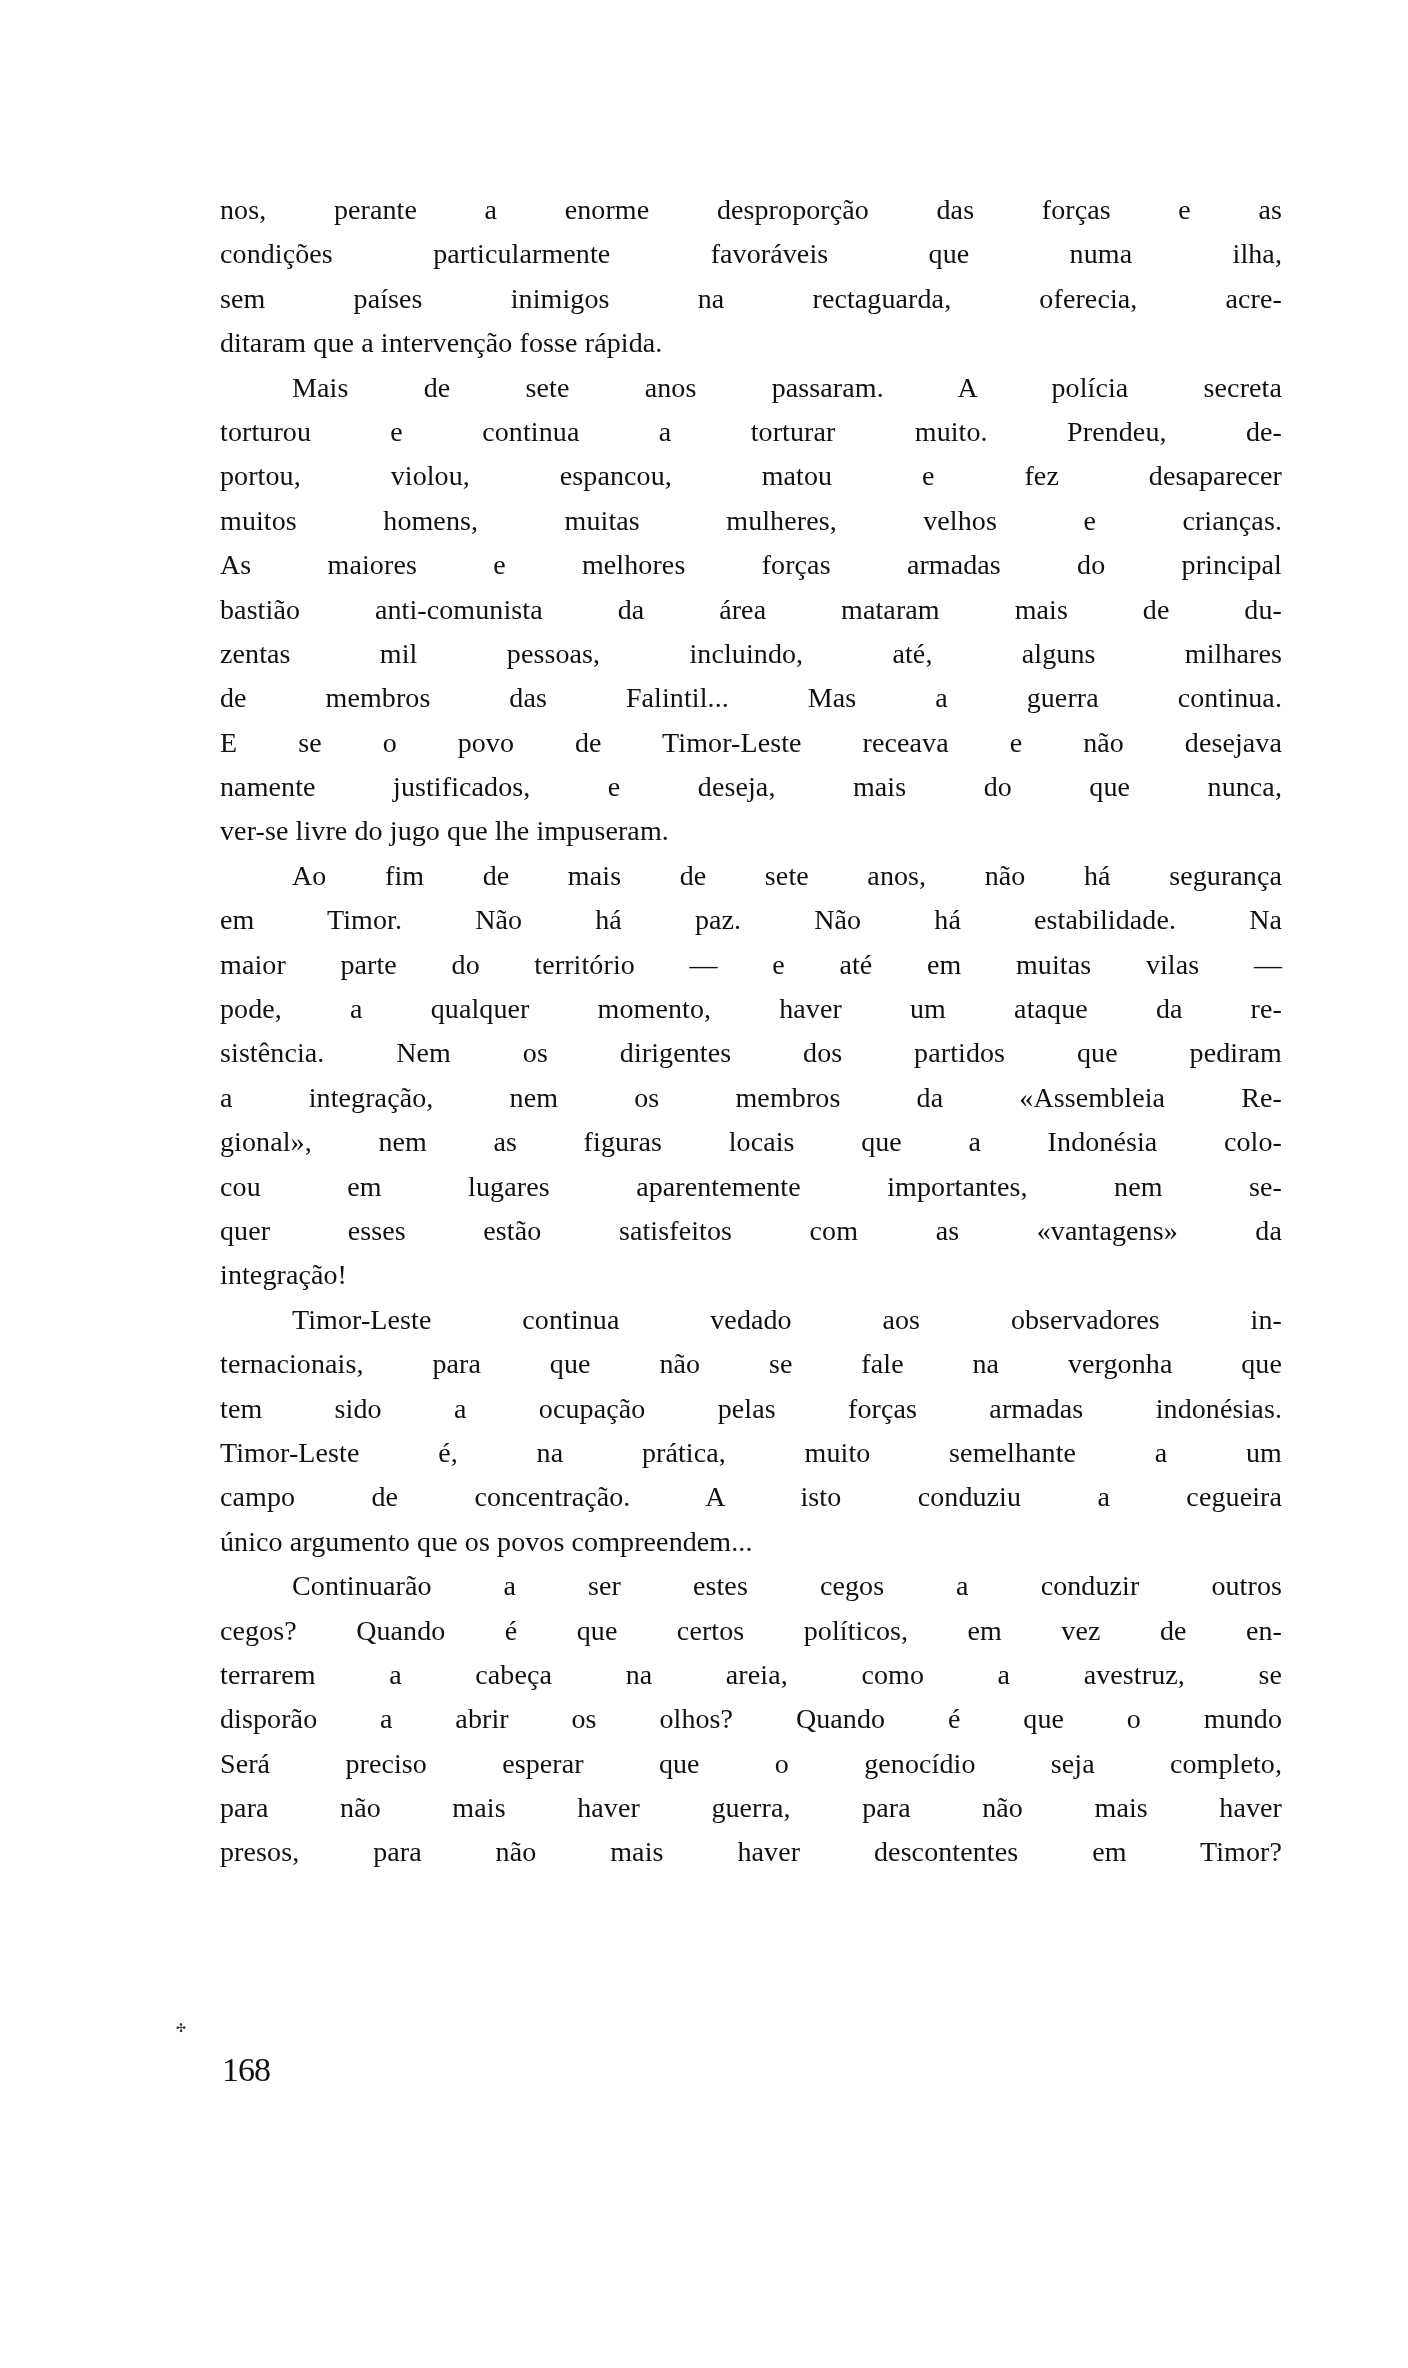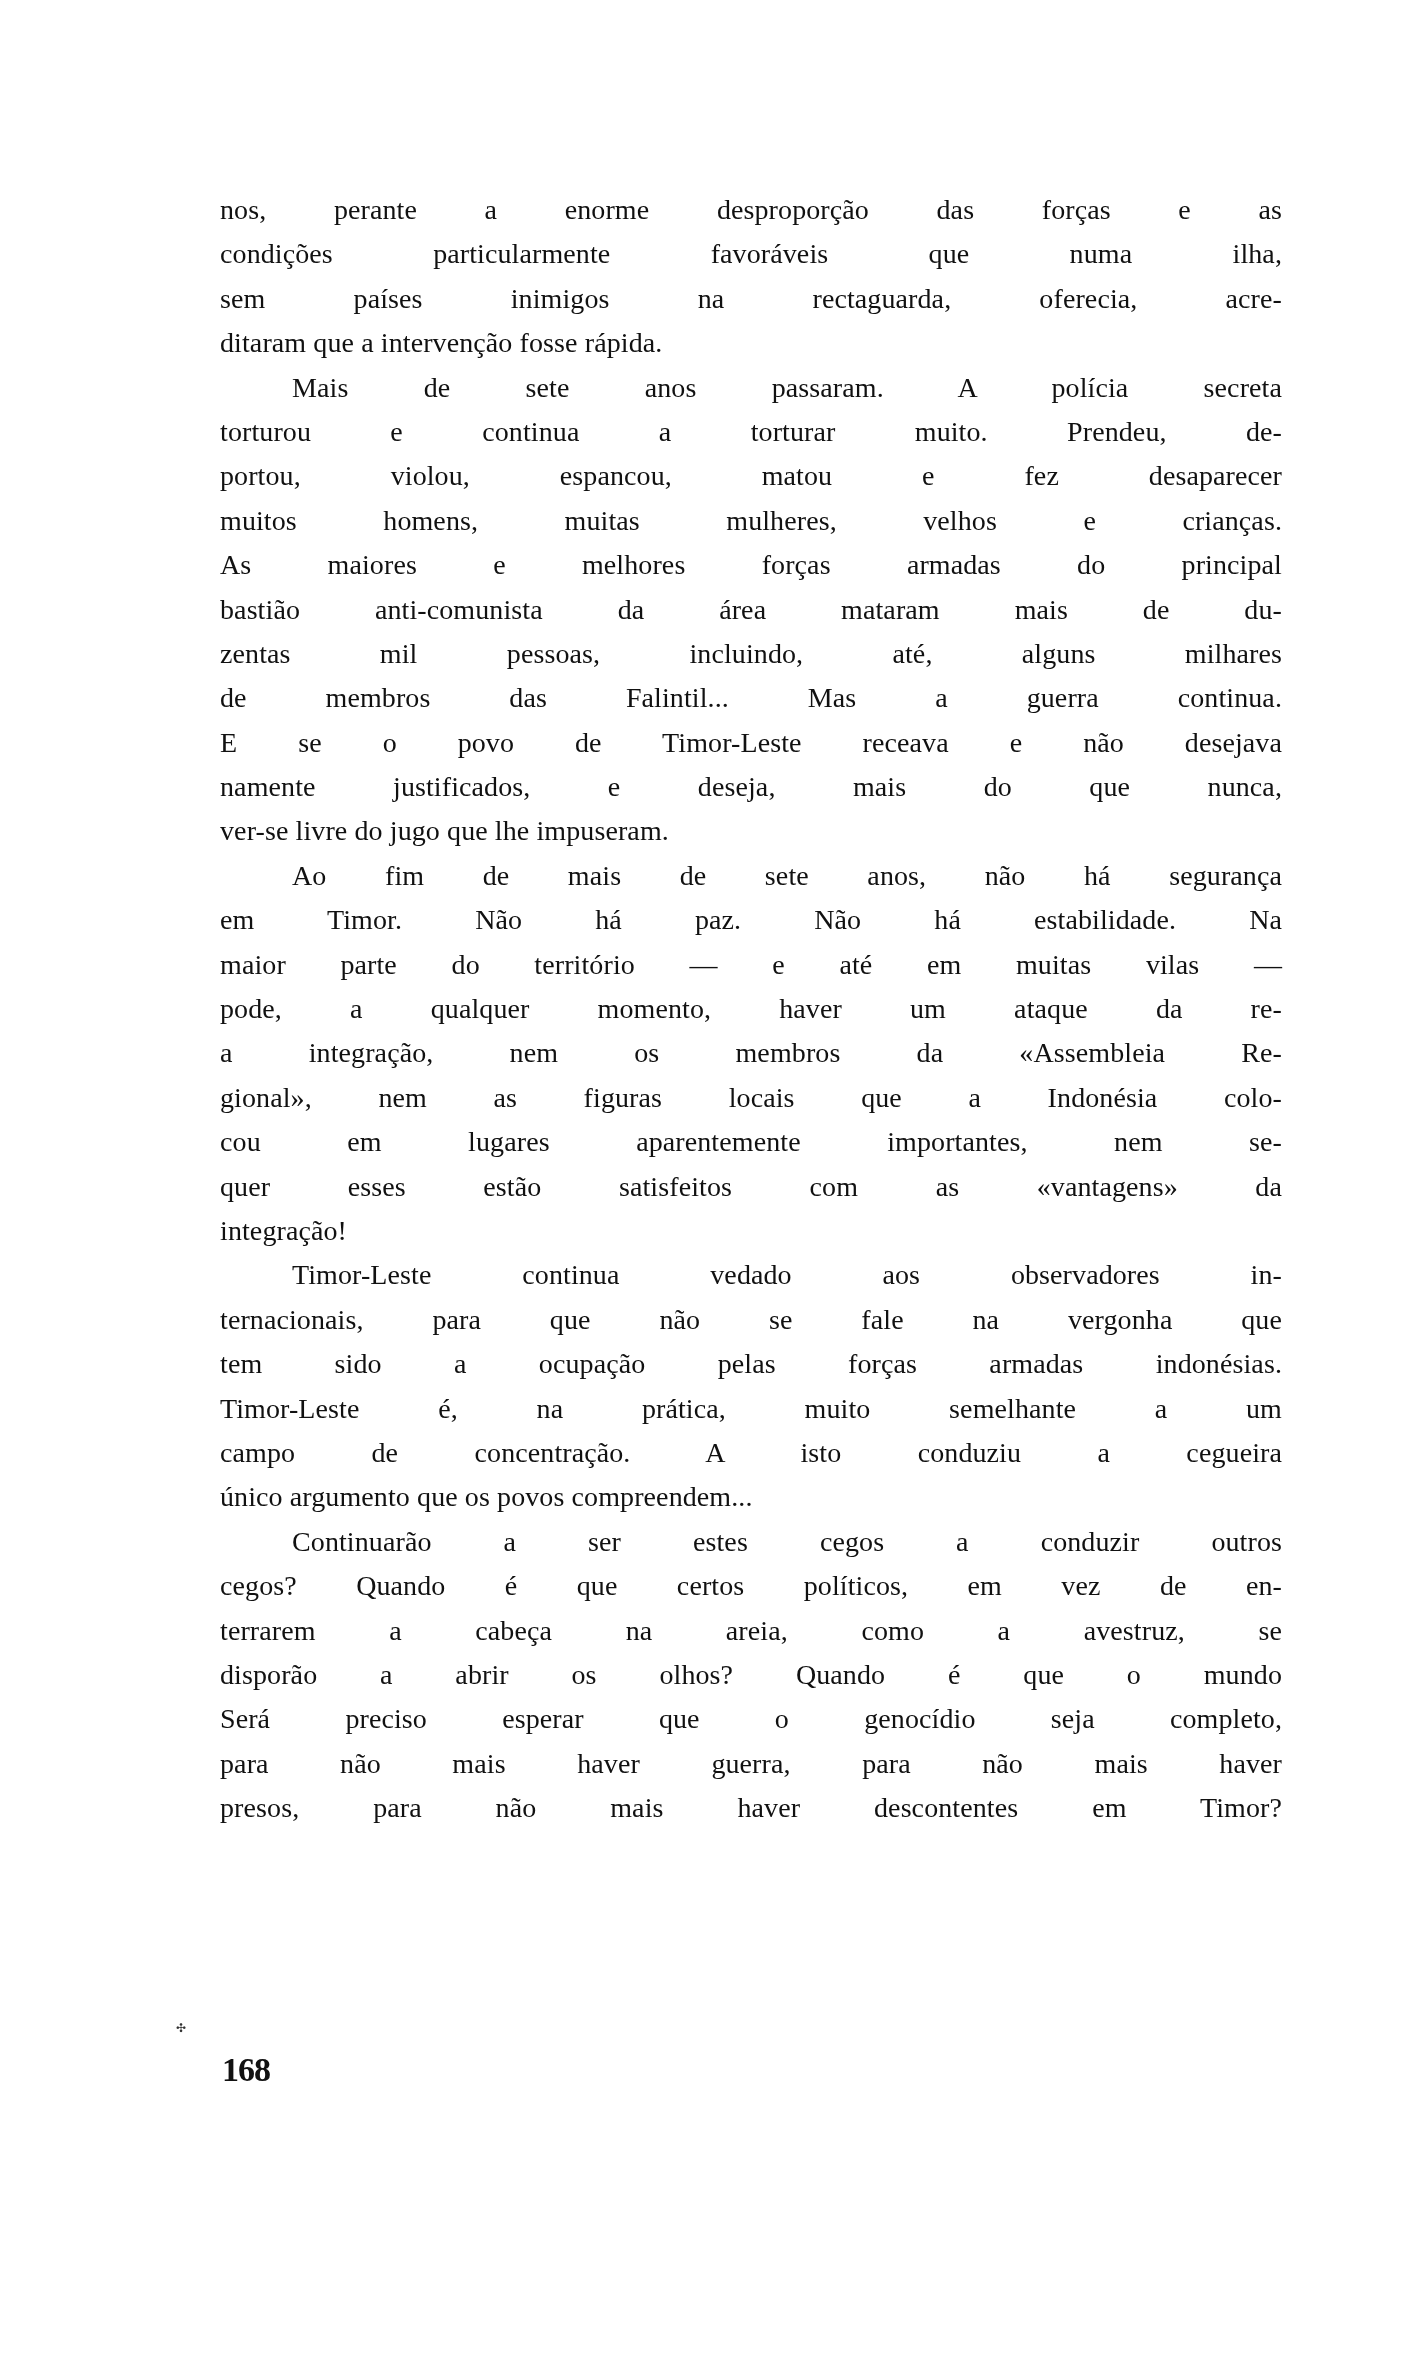--- a/index.html
+++ b/index.html
@@ -37,21 +37,21 @@
   .line.indent {
     padding-left: 72px;
   }
   .page-number {
     position: absolute;
     left: 222px;
     top: 2050px;
     font-size: 34px;
     line-height: 40px;
     font-family: "Liberation Serif", "DejaVu Serif", serif;
-    font-weight: bold;
+    font-weight: normal;
     letter-spacing: -1px;
   }
   .stray-mark {
     position: absolute;
     left: 176px;
     top: 2022px;
     width: 10px;
     height: 12px;
     font-size: 12px;
     line-height: 12px;
@@ -82,20 +82,21 @@
     <span class="line">E se o povo de Timor-Leste receava e não desejava</span>
     <span class="line">namente justificados, e deseja, mais do que nunca,</span>
     <span class="line last">ver-se livre do jugo que lhe impuseram.</span>
   </div>
 
   <div>
     <span class="line indent">Ao fim de mais de sete anos, não há segurança</span>
     <span class="line">em Timor. Não há paz. Não há estabilidade. Na</span>
     <span class="line">maior parte do território — e até em muitas vilas —</span>
     <span class="line">pode, a qualquer momento, haver um ataque da re-</span>
+    <span class="line">sistência. Nem os dirigentes dos partidos que pediram</span>
     <span class="line">a integração, nem os membros da «Assembleia Re-</span>
     <span class="line">gional», nem as figuras locais que a Indonésia colo-</span>
     <span class="line">cou em lugares aparentemente importantes, nem se-</span>
     <span class="line">quer esses estão satisfeitos com as «vantagens» da</span>
     <span class="line last">integração!</span>
   </div>
 
   <div>
     <span class="line indent">Timor-Leste continua vedado aos observadores in-</span>
     <span class="line">ternacionais, para que não se fale na vergonha que</span>

